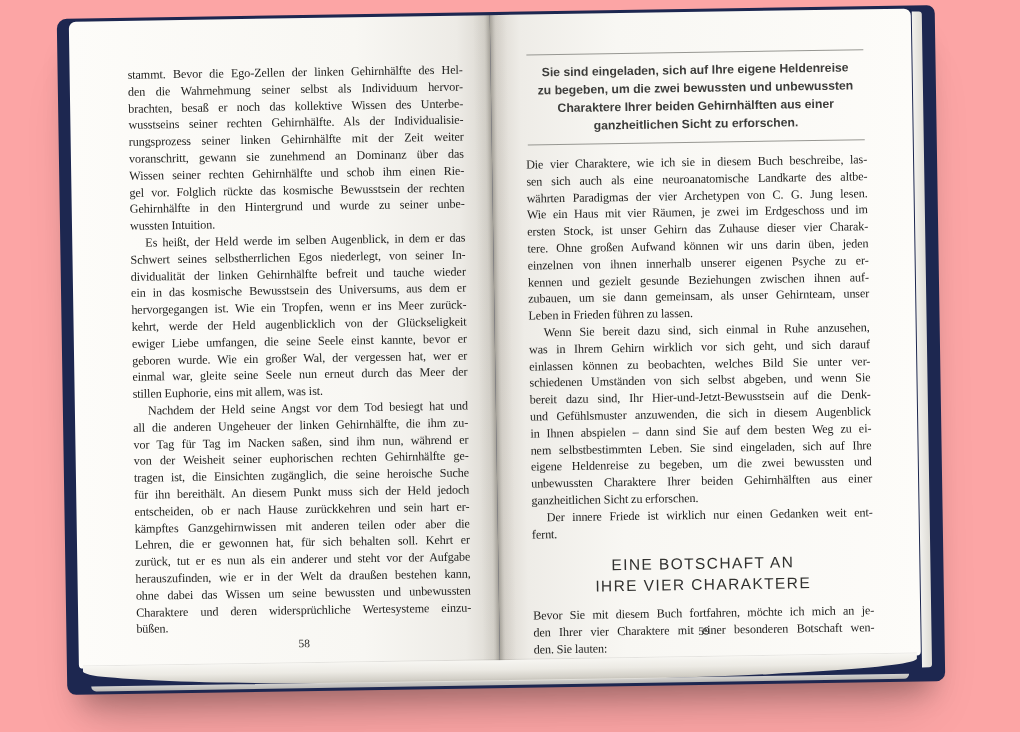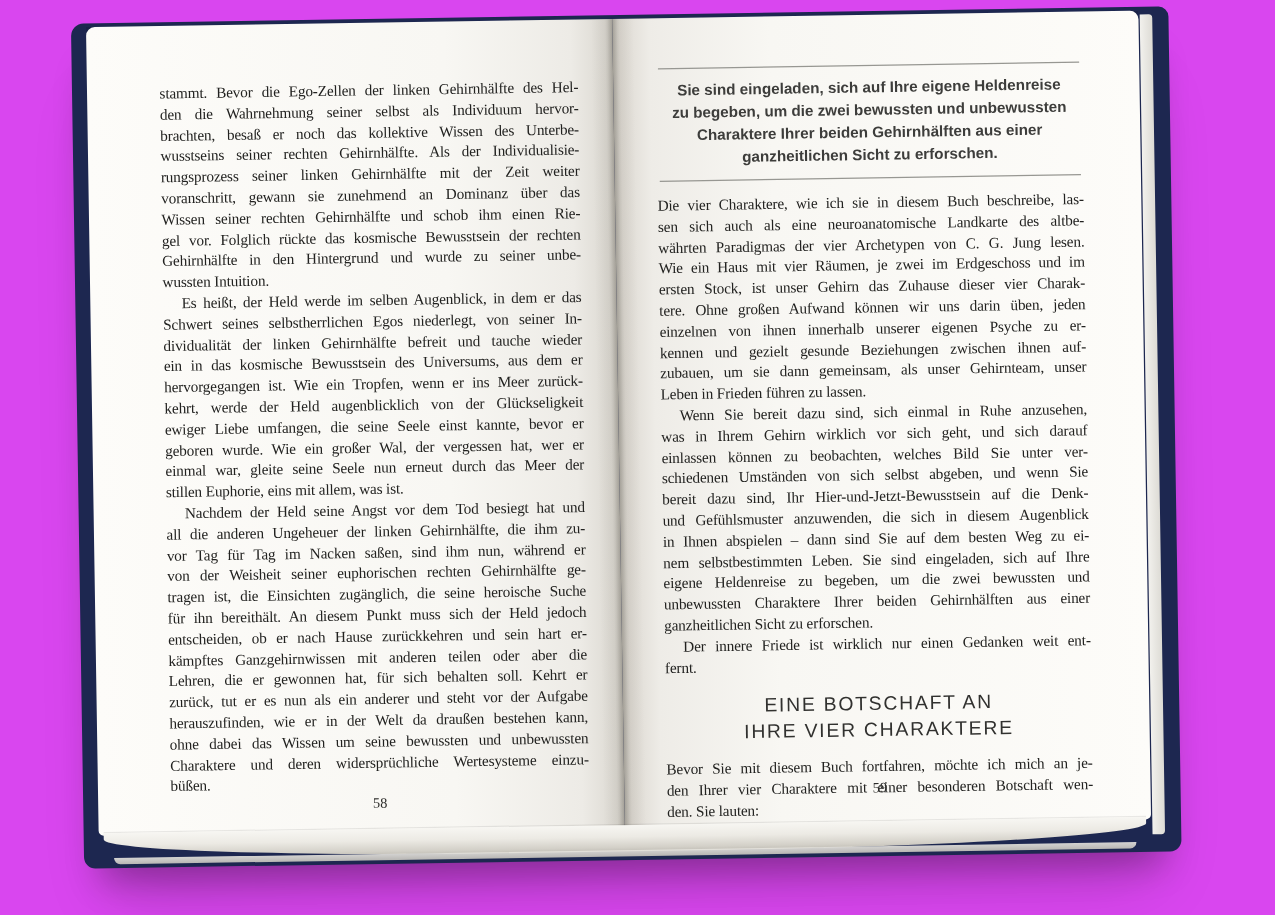--- a/index.html
+++ b/index.html
@@ -1,17 +1,17 @@
 <!DOCTYPE html>
 <html><head>
 <meta charset="utf-8">
 <style>
   html,body{margin:0;padding:0;background:#ffffff;}
   body{width:1020px;height:732px;overflow:hidden;font-family:"Liberation Serif",serif;}
-  .scene{position:relative;width:1020px;height:732px;background:#d946ef;}
+  .scene{position:relative;width:1020px;height:732px;background:#fca5a5;}
 
   .book{
     position:absolute;left:62px;top:12px;width:878px;height:676px;
     background:#1d2750;border-radius:10px 8px 9px 9px;
     transform:rotate(-0.9deg);
     box-shadow:0 24px 28px -14px rgba(0,0,0,.28), 0 44px 55px -22px rgba(0,0,0,.16);
   }
   
   .book::before{
     content:"";position:absolute;top:6px;bottom:14px;right:13px;width:10px;

